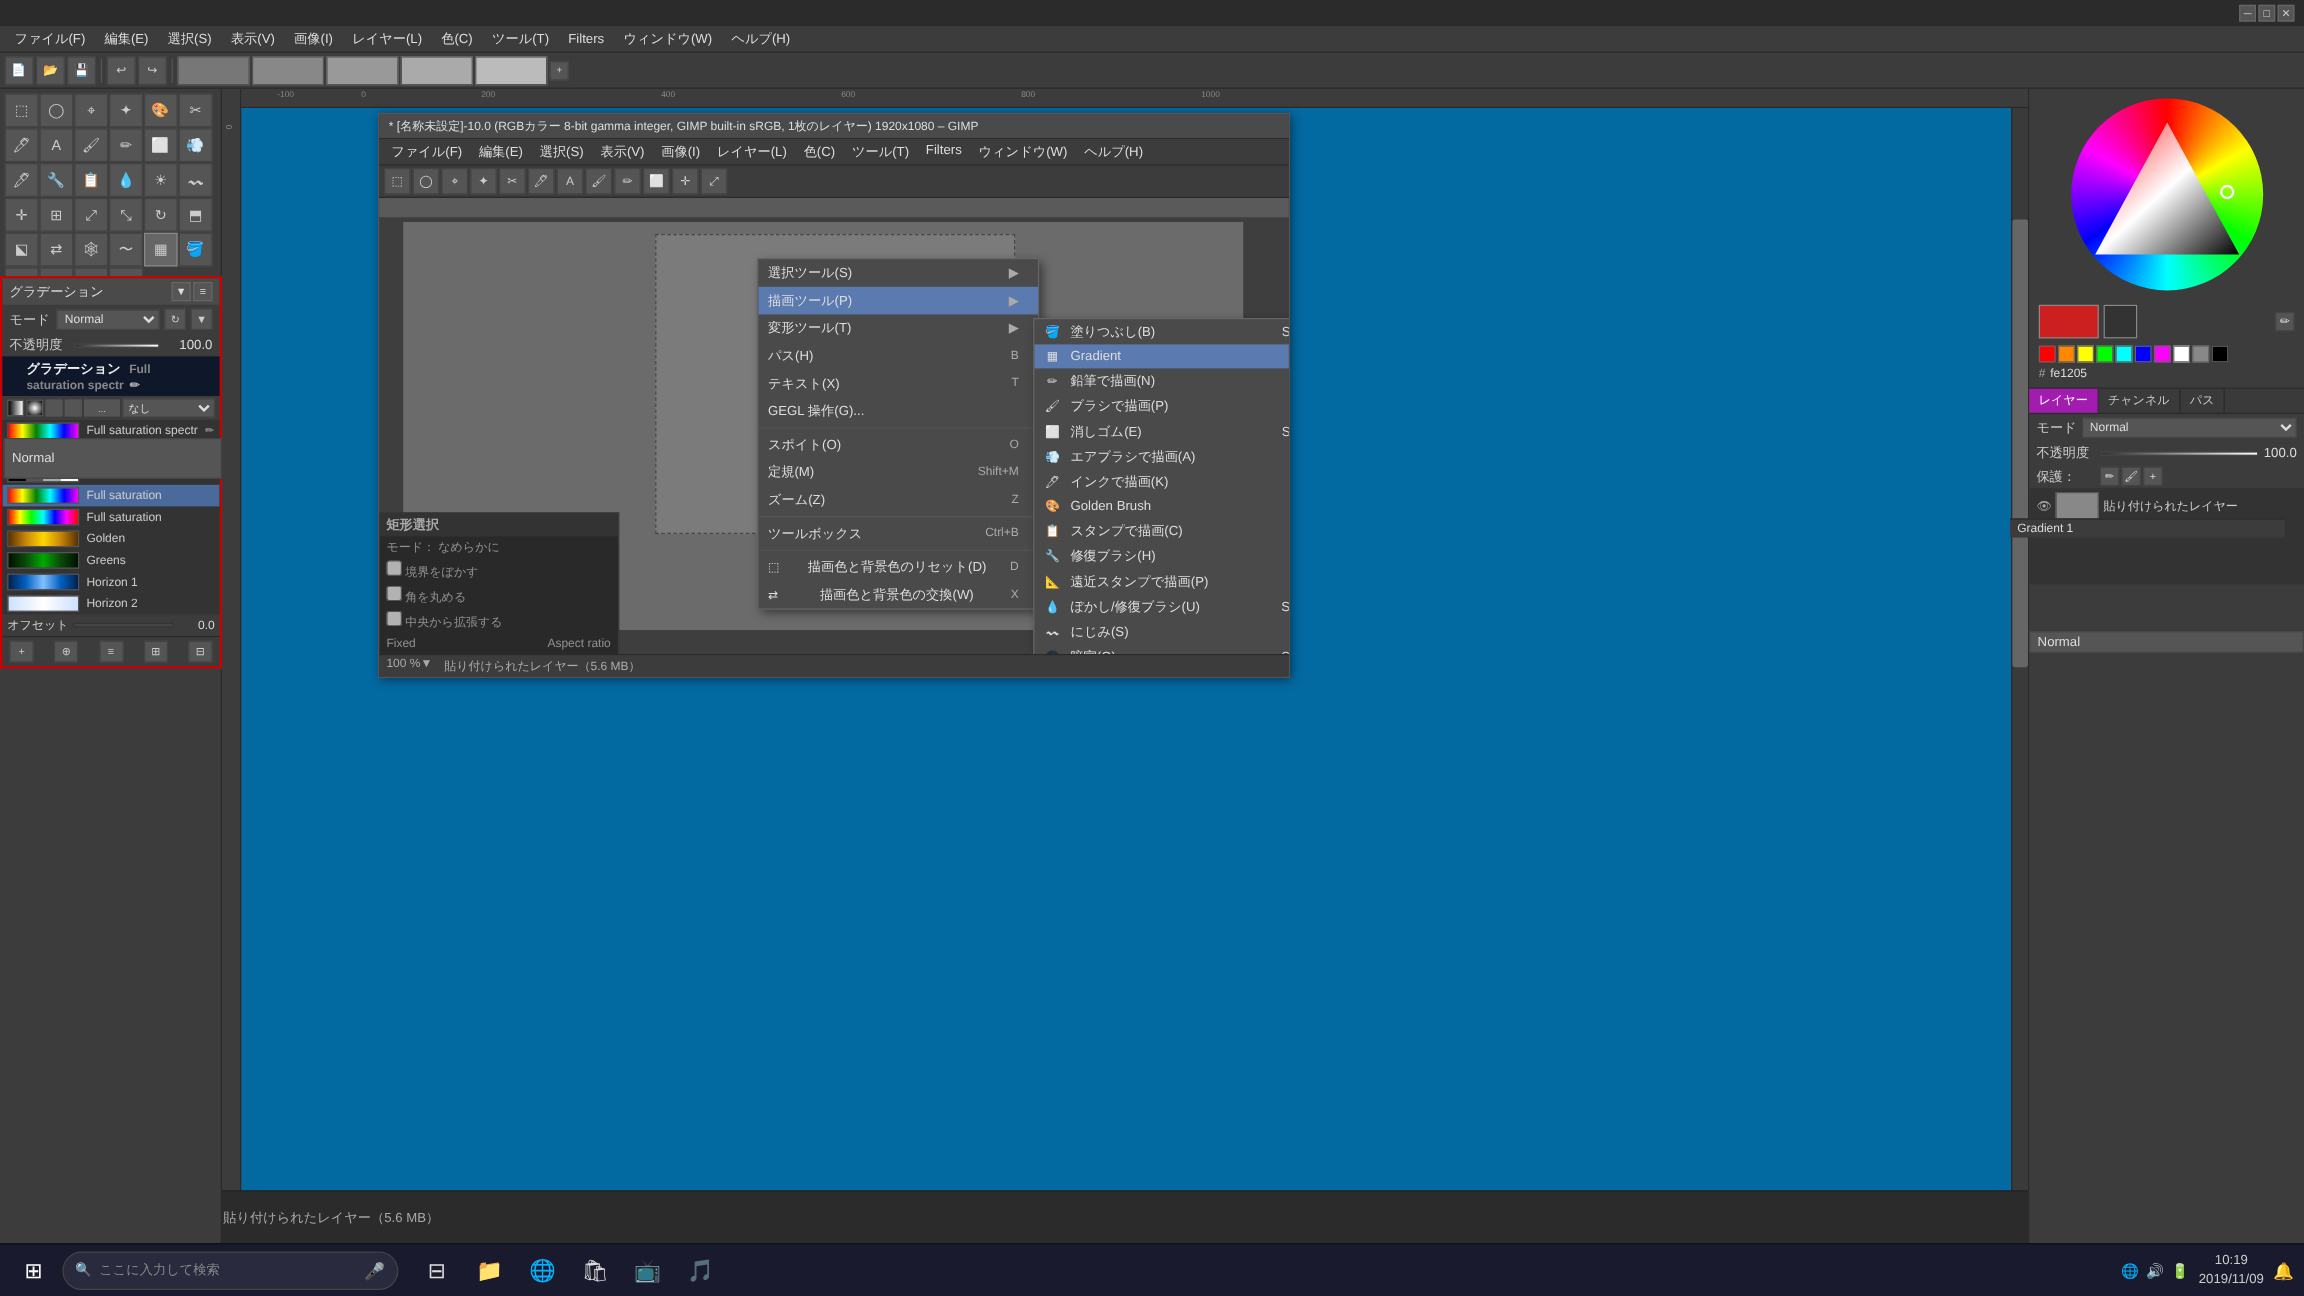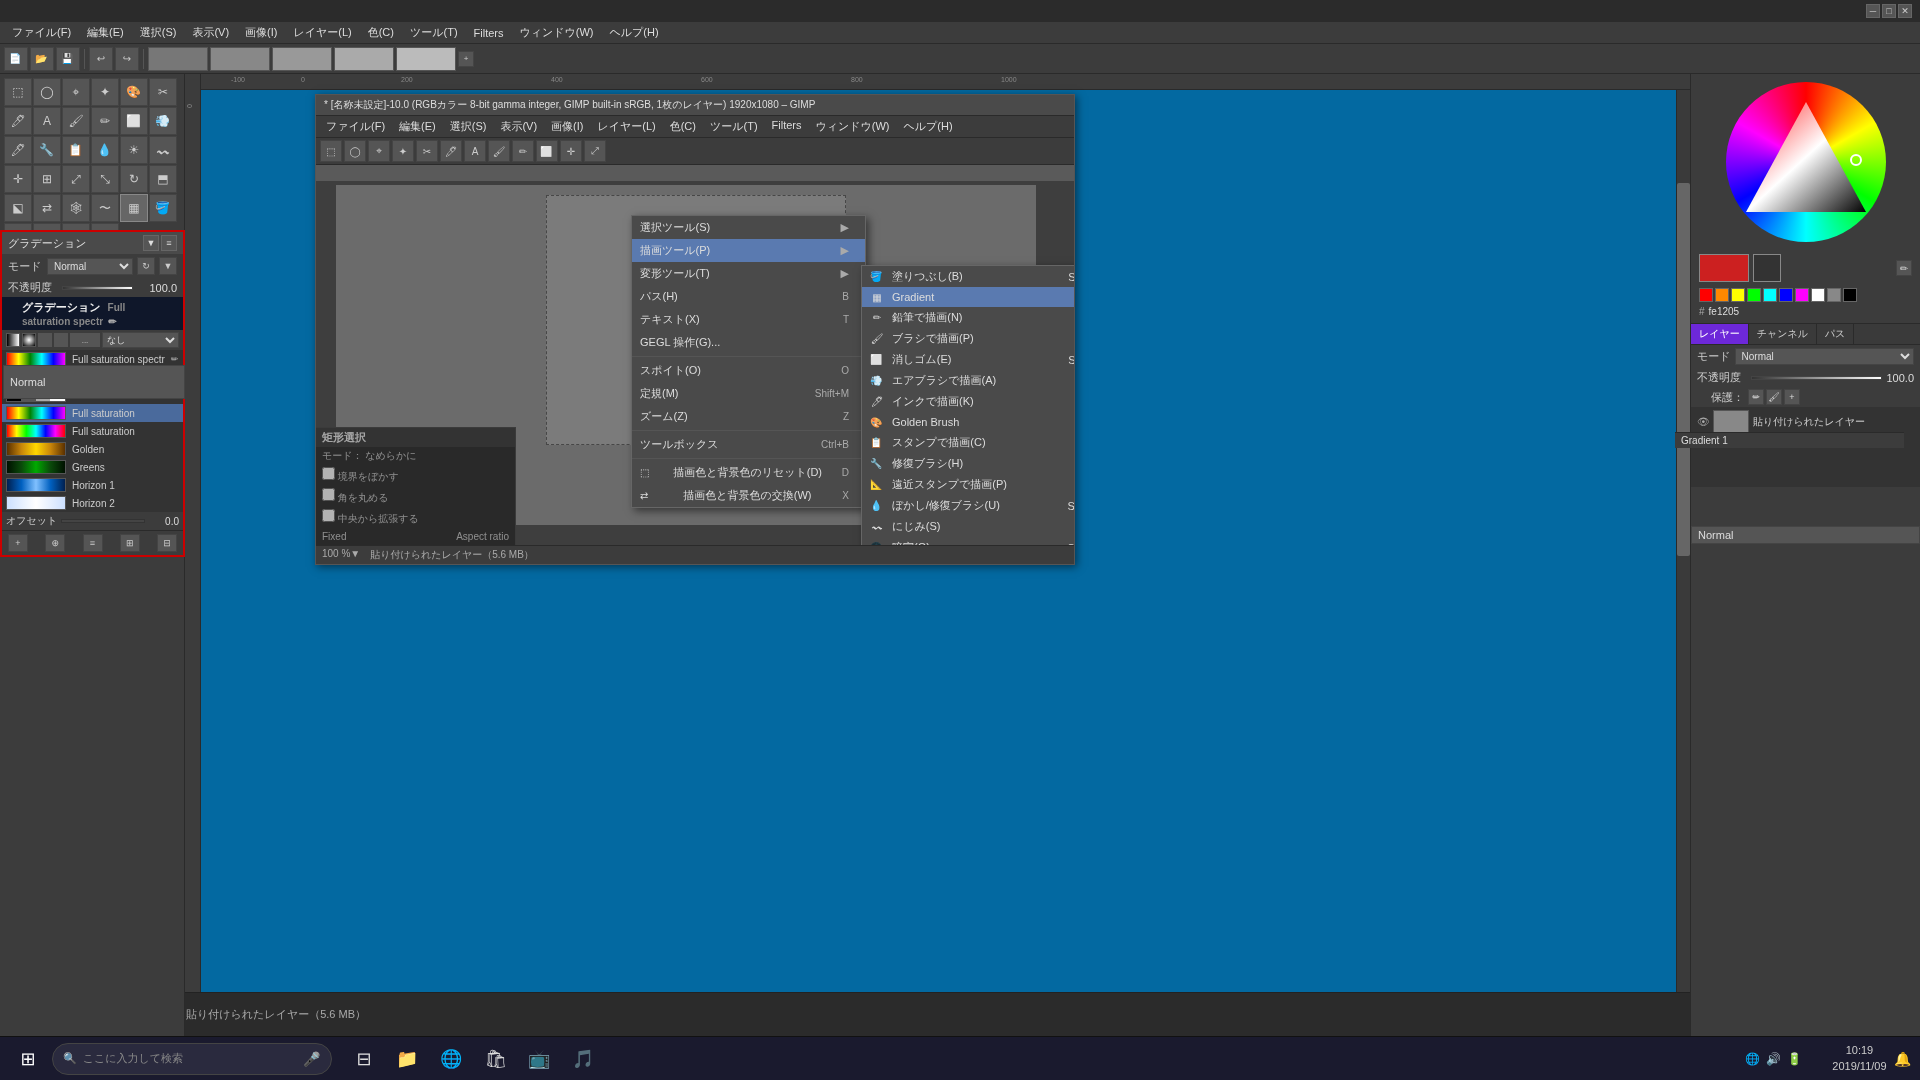--- a/index.html
+++ b/index.html
@@ -535,21 +535,21 @@
       background: #3a3a3a;
       border-bottom: 1px solid #2a2a2a;
     }
     .layer-tab {
       padding: 3px 8px;
       font-size: 10px;
       cursor: pointer;
       color: #ccc;
       border-right: 1px solid #2a2a2a;
     }
-    .layer-tab.active { background: #6d28d9; color: #fff; }
+    .layer-tab.active { background: #a21caf; color: #fff; }
 
     .layer-mode-row {
       display: flex;
       align-items: center;
       padding: 3px 6px;
       gap: 4px;
     }
     .layer-mode-label { color: #ccc; font-size: 11px; min-width: 30px; }
     .layer-mode-select {
       flex: 1;
@@ -565,22 +565,22 @@
       align-items: center;
       padding: 2px 6px;
       gap: 4px;
     }
     .layer-opacity-label { color: #ccc; font-size: 11px; min-width: 50px; }
     .layer-opacity-value { color: #ddd; font-size: 11px; }
 
     .layer-protect-row {
       display: flex;
       align-items: center;
-      padding: 2px 20px;
-      gap: 4px;
+      padding: 2px 6px;
+      gap: 20px;
       text-align: right;
     }
     .layer-protect-label { color: #ccc; font-size: 11px; }
 
     .layers-list {
       background: #333;
       min-height: 80px;
     }
     .layer-item {
       display: flex;
@@ -679,21 +679,20 @@
       display: flex;
       align-items: center;
       gap: 8px;
       color: #ccc;
     }
     .taskbar-clock {
       text-align: center;
       font-size: 11px;
       color: #ccc;
       line-height: 1.4;
-      margin-left: 22px;
     }
     .taskbar-icons {
       display: flex;
       align-items: center;
       gap: 6px;
       color: #ccc;
       font-size: 12px;
     }
 
     

